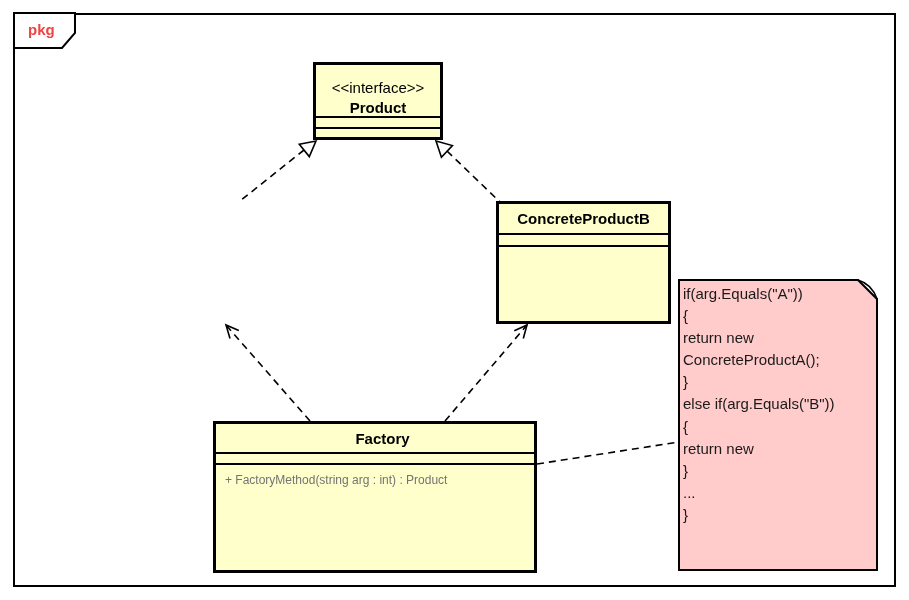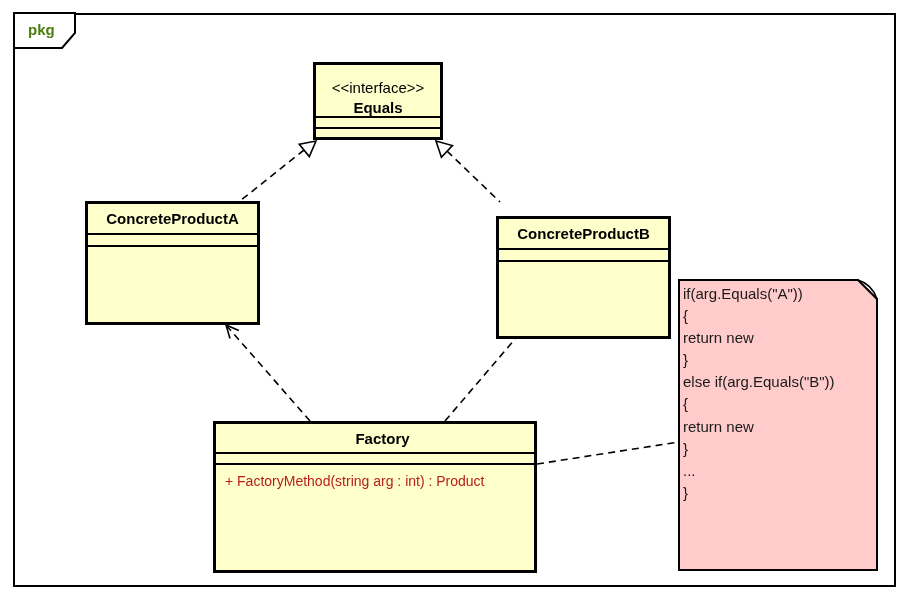--- a/index.html
+++ b/index.html
@@ -33,21 +33,21 @@
   .open-head  { fill: none; stroke: var(--line-color); stroke-width: 1.6; }
   .note-shape { fill: var(--note-fill); stroke: var(--line-color); stroke-width: 2; }
   .note-fold  { fill: none; stroke: var(--line-color); stroke-width: 1.6; }
 
   .pkg-label {
     position: absolute;
     left: 28px; top: 21px;
     font-size: 15px;
     font-weight: bold;
     z-index: 2;
-    color: #4d7c0f;
+    color: #ef4444;
   }
   .uml-class {
     position: absolute;
     background: var(--class-fill);
     border: 3px solid var(--line-color);
     display: flex;
     flex-direction: column;
     z-index: 2;
   }
   .uml-title {
@@ -56,32 +56,32 @@
     align-items: center;
     justify-content: center;
     font-size: 15px;
     font-weight: bold;
     color: #000;
   }
   .uml-stereotype { font-weight: normal; }
   .uml-comp { border-top: 2px solid var(--line-color); }
   .uml-methods {
     flex: 1;
-    font-size: 14px;
-    color: #b91c1c;
+    font-size: 12px;
+    color: #737373;
     padding: 8px 16px 0 9px;
     white-space: nowrap;
   }
   #product   { left: 313px; top:  62px; width: 130px; height:  78px; }
   #product .uml-title { height: 51px; padding-top: 14px; line-height: 20px; text-align: right; }
   #product .c1 { height: 11px; }
   #product .c2 { flex: 1; }
 
   #concrete-a { left:  85px; top: 201px; width: 175px; height: 124px; }
-  #concrete-b { left: 496px; top: 216px; width: 175px; height: 123px; }
+  #concrete-b { left: 496px; top: 201px; width: 175px; height: 123px; }
   #concrete-a .uml-title, #concrete-b .uml-title { height: 29px; }
   #concrete-a .c1, #concrete-b .c1 { height: 12px; }
   #concrete-a .c2, #concrete-b .c2 { flex: 1; }
 
   #factory   { left: 213px; top: 421px; width: 324px; height: 152px; }
   #factory .uml-title { height: 28px; padding-left: 15px; }
   #factory .c1 { height: 11px; }
 
   .note-text {
     position: absolute;
@@ -121,50 +121,46 @@
 
     <polygon class="note-shape" points="679,280 858,280 877,299 877,570 679,570"></polygon>
     <path class="note-fold" d="M858,280 C868,283 874,290 877,299"></path>
   </svg>
 
   <div class="pkg-label">pkg</div>
 
   <div class="uml-class" id="product">
     <div class="uml-title">
       <span class="uml-stereotype">&lt;&lt;interface&gt;&gt;</span>
-      <span>Equals</span>
+      <span>Product</span>
     </div>
     <div class="uml-comp c1"></div>
     <div class="uml-comp c2"></div>
   </div>
 
-  <div class="uml-class" id="concrete-a">
-    <div class="uml-title">ConcreteProductA</div>
-    <div class="uml-comp c1"></div>
-    <div class="uml-comp c2"></div>
-  </div>
 
   <div class="uml-class" id="concrete-b">
     <div class="uml-title">ConcreteProductB</div>
     <div class="uml-comp c1"></div>
     <div class="uml-comp c2"></div>
   </div>
 
   <div class="uml-class" id="factory">
     <div class="uml-title">Factory</div>
     <div class="uml-comp c1"></div>
     <div class="uml-comp uml-methods">
       <span>+ FactoryMethod(string arg : int) : Product</span>
     </div>
   </div>
 
   <div class="note-text">
       <div>if(arg.Equals("A"))</div>
       <div>{</div>
       <div>return new</div>
+      <div>ConcreteProductA();</div>
       <div>}</div>
       <div>else if(arg.Equals("B"))</div>
       <div>{</div>
       <div>return new</div>
       <div>}</div>
       <div>...</div>
       <div>}</div>
     </div>
 
 </div>

